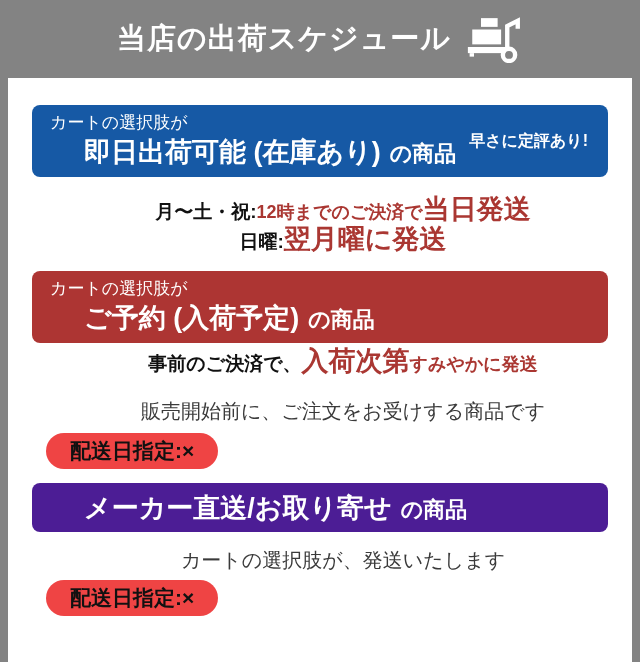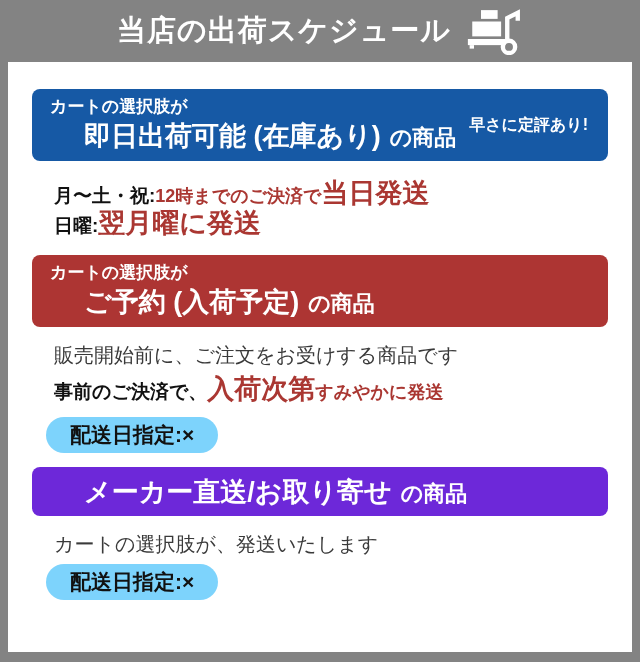--- a/index.html
+++ b/index.html
@@ -4,21 +4,21 @@
 <style>
   * { box-sizing: border-box; margin: 0; padding: 0; }
   html, body { width: 640px; }
   body {
     height: 662px;
     background: #838383;
     font-family: "Liberation Sans", "DejaVu Sans", sans-serif;
     overflow: hidden;
   }
   .header {
-    height: 62px;
+    height: 78px;
     display: flex;
     align-items: center;
     justify-content: center;
     gap: 16px;
   }
   .header-title {
     color: #ffffff;
     font-size: 29px;
     font-weight: bold;
     letter-spacing: 1px;
@@ -43,43 +43,43 @@
     align-items: center;
     justify-content: space-between;
   }
   .banner-red {
     background: #ad3533;
     height: 72px;
     display: flex;
     align-items: center;
   }
   .banner-red-single {
-    background: #6d28d9;
+    background: #4c1d95;
     height: 49px;
     display: flex;
     align-items: center;
   }
-  .banner-top { font-size: 17px; font-weight: bold; line-height: 1.35; }
+  .banner-top { font-size: 17px; font-weight: normal; line-height: 1.35; }
   .banner-main { font-size: 27px; font-weight: bold; margin-left: 34px; }
   .banner-suffix { font-size: 22px; font-weight: bold; margin-left: 9px; }
   .banner-note { font-size: 16px; font-weight: bold; white-space: nowrap; padding-right: 2px; }
-  .textline { margin-left: 46px; }
+  .textline { margin-left: 46px; text-align: center; }
   .t-plain { font-size: 20px; color: #3a3a3a; }
   .t-label { font-size: 19px; font-weight: bold; color: #111111; }
   .t-red { font-size: 18px; font-weight: bold; color: #aa3732; }
   .t-red-big { font-size: 27px; font-weight: bold; color: #aa3732; }
   .s1-line1 { margin-top: 16px; line-height: 32px; }
   .s1-line2 { line-height: 20px; }
   .sec2-banner { margin-top: 18px; }
   .s2-line1 { margin-top: 14px; line-height: 28px; }
   .s2-line2 { line-height: 36px; }
   .pill-row { margin-top: 6px; margin-left: 38px; }
   .pill {
     display: inline-block;
-    background: #7dd3fc;
+    background: #ef4444;
     border-radius: 20px;
     padding: 4px 24px;
     font-size: 21px;
     font-weight: bold;
     color: #111111;
     line-height: 28px;
   }
   .sec3-banner { margin-top: 14px; }
   .s3-line1 { margin-top: 14px; line-height: 28px; }
   .s3-line2 { line-height: 38px; }
@@ -119,25 +119,25 @@
   </div>
 
   <div class="banner banner-red sec2-banner">
     <div>
       <div class="banner-top">カートの選択肢が</div>
       <div>
         <span class="banner-main">ご予約 (入荷予定)</span><span class="banner-suffix">の商品</span>
       </div>
     </div>
   </div>
+  <div class="textline s2-line2">
+    <span class="t-label">事前のご決済で、</span><span class="t-red-big">入荷次第</span><span class="t-red">すみやかに発送</span>
+  </div>
   <div class="textline s2-line1">
     <span class="t-plain">販売開始前に、ご注文をお受けする商品です</span>
-  </div>
-  <div class="textline s2-line2">
-    <span class="t-label">事前のご決済で、</span><span class="t-red-big">入荷次第</span><span class="t-red">すみやかに発送</span>
   </div>
   <div class="pill-row">
     <span class="pill">配送日指定:×</span>
   </div>
 
   <div class="banner banner-red-single sec3-banner">
     <div>
       <span class="banner-main">メーカー直送/お取り寄せ</span><span class="banner-suffix">の商品</span>
     </div>
   </div>

